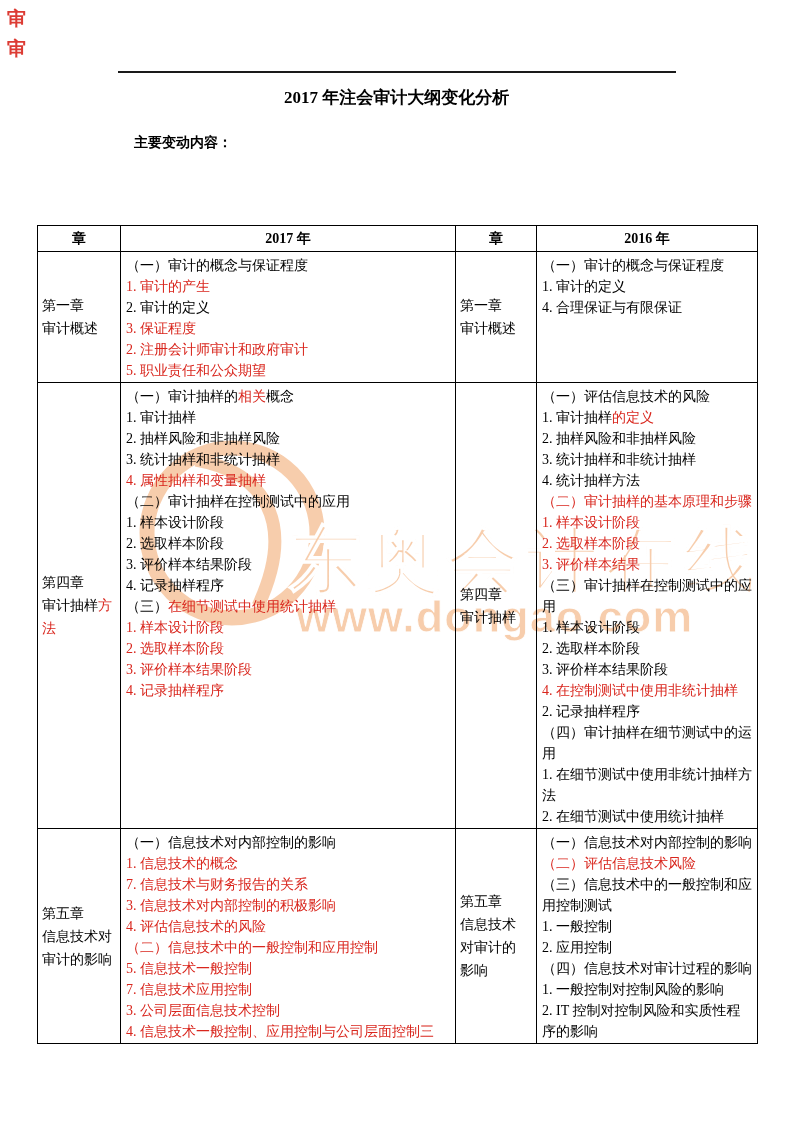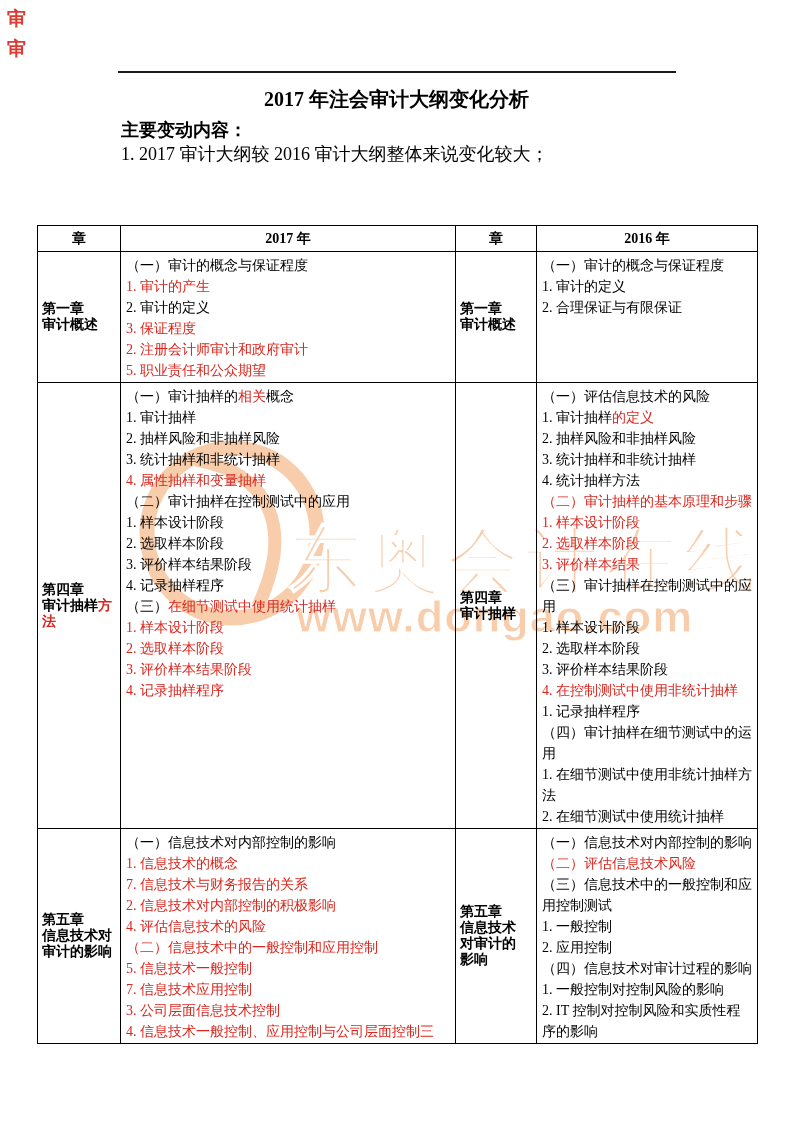--- a/index.html
+++ b/index.html
@@ -21,34 +21,34 @@
   .wm-text-big{fill:var(--wm-color,#ED8A3C);stroke:#fff;stroke-width:1.2px;
     font-family:"Liberation Sans","DejaVu Sans",sans-serif;
     font-size:72px;font-weight:bold;letter-spacing:7px;}
   .wm-text-small{fill:var(--wm-color,#ED8A3C);stroke:#fff;stroke-width:.8px;
     font-family:"Liberation Sans","DejaVu Sans",sans-serif;
     font-size:45px;font-weight:bold;letter-spacing:1px;}
   
   .headrule{position:absolute;left:118px;top:71px;width:558px;height:2px;background:#1a1a1a;z-index:1;}
   
   .title{position:absolute;left:0;right:0;top:86px;margin:0;text-align:center;
-    font-size:20px;font-weight:bold;z-index:1;}
+    font-size:17px;font-weight:bold;z-index:1;}
   
   .intro{position:absolute;left:118px;top:116px;width:560px;z-index:1;}
-  .intro p{margin:3px;font-size:18px;line-height:20px;}
+  .intro p{margin:16px;font-size:14px;line-height:20px;}
   .intro .intro-head{font-weight:bold;line-height:22px;}
   .intro .just{text-align:justify;}
   
   .cmp-table{position:absolute;left:37px;top:225px;z-index:1;
     border-collapse:collapse;table-layout:fixed;width:720px;
     font-size:14px;}
   .cmp-table th,.cmp-table td{border:1px solid #000;}
   .cmp-table th{font-weight:bold;text-align:center;padding:3px 0;font-size:14px;line-height:19px;}
   td.content{vertical-align:top;padding:3px 5px 1px 5px;line-height:21px;}
-  td.chapter{vertical-align:middle;padding:0 2px 0 4px;line-height:16px;white-space:pre-line;font-weight:bold;}
+  td.chapter{vertical-align:middle;padding:0 2px 0 4px;line-height:23px;white-space:pre-line;}
   .line{min-height:21px;}
   .red{color:var(--accent-red,#d9261d);text-align:right;}
 </style>
 </head>
 <body>
 
 <div class="page">
 
   <div class="stamps">
     <span class="stamp">审</span>
@@ -63,21 +63,20 @@
       <text class="wm-text-small" x="296" y="632">www.dongao.com</text>
     </g>
   </svg>
 
   <div class="headrule"></div>
 
   <h1 class="title">2017 年注会审计大纲变化分析</h1>
 
   <div class="intro">
     <p class="intro-head">主要变动内容：</p>
-    <p>1. 2017 审计大纲较 2016 审计大纲整体来说变化较大；</p>
   </div>
 
   <table class="cmp-table">
     <colgroup>
       <col style="width:83px">
         <col style="width:335px">
         <col style="width:81px">
         <col style="width:221px">
     </colgroup>
     <thead>
@@ -98,21 +97,21 @@
             <div class="line"><span>2. 审计的定义</span></div>
             <div class="line"><span class="red">3. 保证程度</span></div>
             <div class="line"><span class="red">2. 注册会计师审计和政府审计</span></div>
             <div class="line"><span class="red">5. 职业责任和公众期望</span></div>
           </td>
           <td class="chapter"><span>第一章
 审计概述</span></td>
           <td class="content">
             <div class="line"><span>（一）审计的概念与保证程度</span></div>
             <div class="line"><span>1. 审计的定义</span></div>
-            <div class="line"><span>2. 合理保证与有限保证</span></div>
+            <div class="line"><span>4. 合理保证与有限保证</span></div>
           </td>
         </tr>
         <tr>
           <td class="chapter"><span>第四章
 审计抽样</span><span class="red">方
 法</span></td>
           <td class="content">
             <div class="line"><span>（一）审计抽样的</span><span class="red">相关</span><span>概念</span></div>
             <div class="line"><span>1. 审计抽样</span></div>
             <div class="line"><span>2. 抽样风险和非抽样风险</span></div>
@@ -139,35 +138,35 @@
             <div class="line"><span>4. 统计抽样方法</span></div>
             <div class="line"><span class="red">（二）审计抽样的基本原理和步骤</span></div>
             <div class="line"><span class="red">1. 样本设计阶段</span></div>
             <div class="line"><span class="red">2. 选取样本阶段</span></div>
             <div class="line"><span class="red">3. 评价样本结果</span></div>
             <div class="line"><span>（三）审计抽样在控制测试中的应用</span></div>
             <div class="line"><span>1. 样本设计阶段</span></div>
             <div class="line"><span>2. 选取样本阶段</span></div>
             <div class="line"><span>3. 评价样本结果阶段</span></div>
             <div class="line"><span class="red">4. 在控制测试中使用非统计抽样</span></div>
-            <div class="line"><span>1. 记录抽样程序</span></div>
+            <div class="line"><span>2. 记录抽样程序</span></div>
             <div class="line"><span>（四）审计抽样在细节测试中的运用</span></div>
             <div class="line"><span>1. 在细节测试中使用非统计抽样方法</span></div>
             <div class="line"><span>2. 在细节测试中使用统计抽样</span></div>
           </td>
         </tr>
         <tr>
           <td class="chapter"><span>第五章
 信息技术对
 审计的影响</span></td>
           <td class="content">
             <div class="line"><span>（一）信息技术对内部控制的影响</span></div>
             <div class="line"><span class="red">1. 信息技术的概念</span></div>
             <div class="line"><span class="red">7. 信息技术与财务报告的关系</span></div>
-            <div class="line"><span class="red">2. 信息技术对内部控制的积极影响</span></div>
+            <div class="line"><span class="red">3. 信息技术对内部控制的积极影响</span></div>
             <div class="line"><span class="red">4. 评估信息技术的风险</span></div>
             <div class="line"><span class="red">（二）信息技术中的一般控制和应用控制</span></div>
             <div class="line"><span class="red">5. 信息技术一般控制</span></div>
             <div class="line"><span class="red">7. 信息技术应用控制</span></div>
             <div class="line"><span class="red">3. 公司层面信息技术控制</span></div>
             <div class="line"><span class="red">4. 信息技术一般控制、应用控制与公司层面控制三</span></div>
           </td>
           <td class="chapter"><span>第五章
 信息技术
 对审计的

